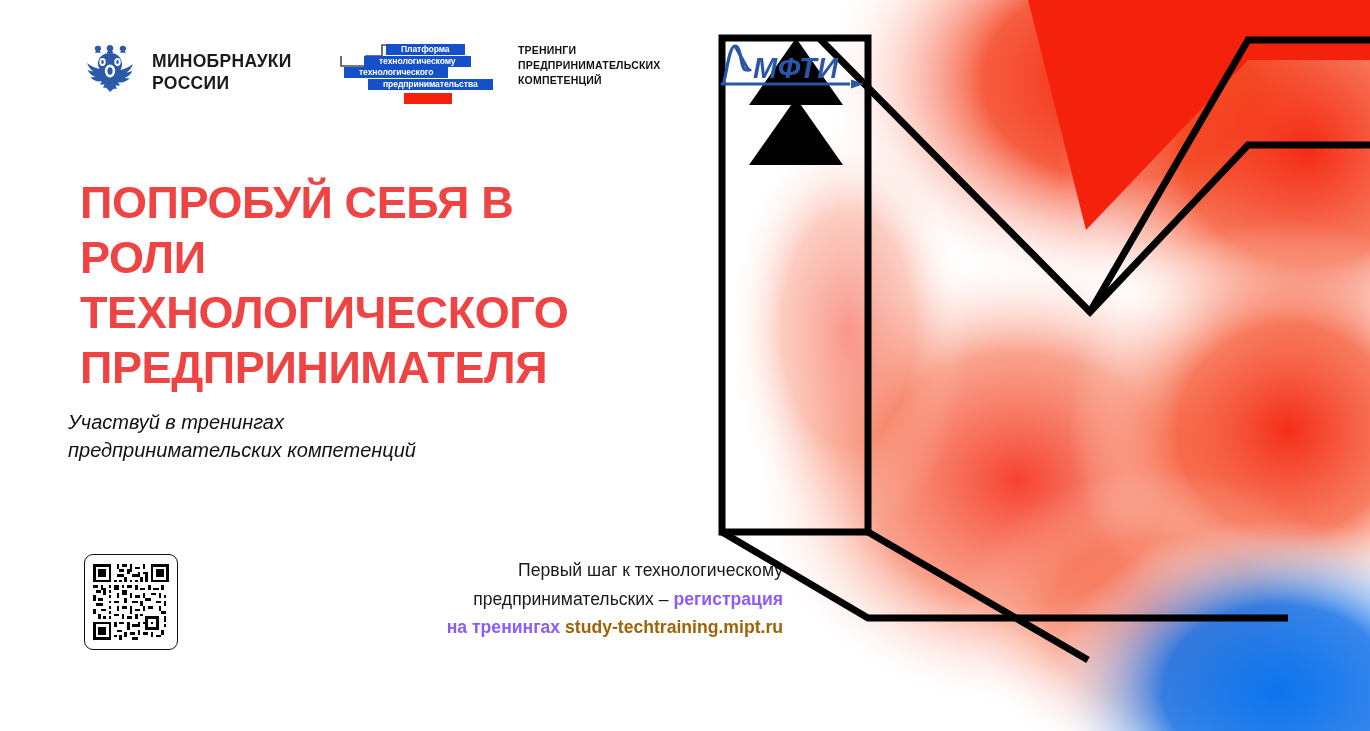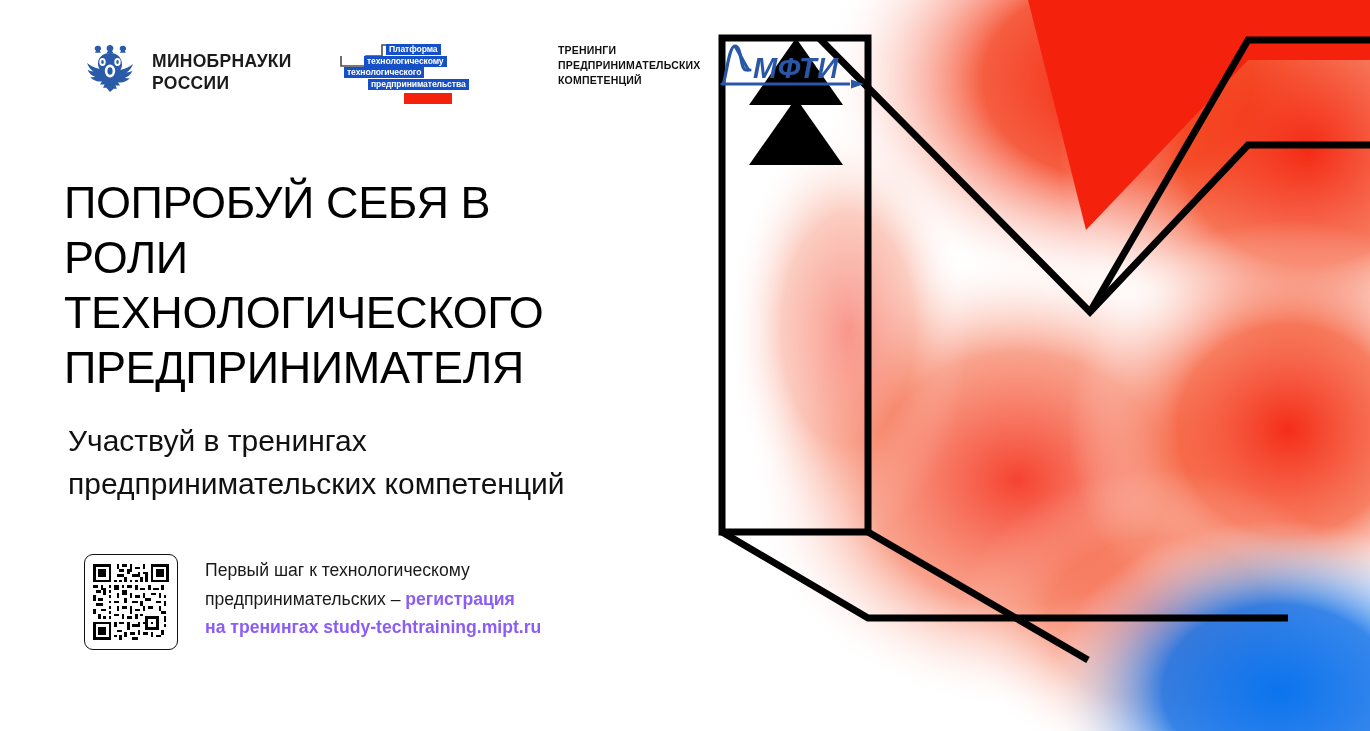--- a/index.html
+++ b/index.html
@@ -64,21 +64,21 @@
   .plat-bars { position:absolute; left:0; top:0; }
   .bar {
     position: absolute;
     background: #1550c8;
     color: #ffffff;
     font-size: 8.6px;
     font-weight: bold;
     letter-spacing: -0.1px;
     line-height: 11px;
     height: 11px;
-    padding: 0 3px;
+    padding: 0 15px;
     white-space: nowrap;
     box-sizing: border-box;
   }
   .bar1 { left: 50px; top: 2px; }
   .bar2 { left: 28px; top: 13.5px; }
   .bar3 { left: 8px;  top: 25px; }
   .bar4 { left: 32px; top: 36.5px; }
   .plat-red {
     position: absolute;
     left: 68px;
@@ -92,51 +92,51 @@
   .logo-training {
     position: absolute;
     left: 518px;
     top: 7px;
     font-size: 10.5px;
     font-weight: bold;
     line-height: 1.42;
     letter-spacing: 0.2px;
     color: #111111;
     white-space: pre-line;
-    margin-left: 40px;
   }
   .logo-mipt {
     position: absolute;
     left: 718px;
     top: 4px;
   }
 
   
   .headline {
     position: absolute;
-    left: 64px;
+    left: 80px;
     top: 176px;
     width: 600px;
     font-size: 45px;
-    font-weight: 400;
+    font-weight: 700;
     line-height: 1.22;
     letter-spacing: -0.4px;
-    color: #000000;
+    color: #ef4444;
     white-space: pre-line;
   }
   .subtitle {
     position: absolute;
     left: 68px;
-    top: 420px;
+    top: 408px;
     width: 690px;
-    font-size: 30px;
+    font-size: 20px;
     font-weight: 400;
     line-height: 1.42;
     color: #111111;
     white-space: pre-line;
+    font-style: italic;
   }
 
   
   .qr-box {
     position: absolute;
     left: 84px;
     top: 554px;
     width: 94px;
     height: 96px;
     border: 1.4px solid #111111;
@@ -144,30 +144,31 @@
     background: #ffffff;
     box-sizing: border-box;
     display: flex;
     align-items: center;
     justify-content: center;
   }
   .qr-svg { display:block; }
 
   .cta {
     position: absolute;
-    left: 205px;
+    left: 223px;
     top: 556px;
     width: 560px;
     font-size: 17.6px;
     line-height: 1.62;
     color: #1a1a1a;
     font-weight: 400;
+    text-align: right;
   }
   .cta b { font-weight: bold; color:#8b5cf6; }
-  .cta .url { color: #8b5cf6; font-weight: bold; }
+  .cta .url { color: #a16207; font-weight: bold; }
 </style>
 </head>
 <body>
 
 <div class="poster">
 
   <div class="art">
     <svg class="art-svg" viewBox="0 0 682 731" xmlns="http://www.w3.org/2000/svg">
       <defs>
         <radialGradient id="redA" cx="50%" cy="50%" r="50%">

